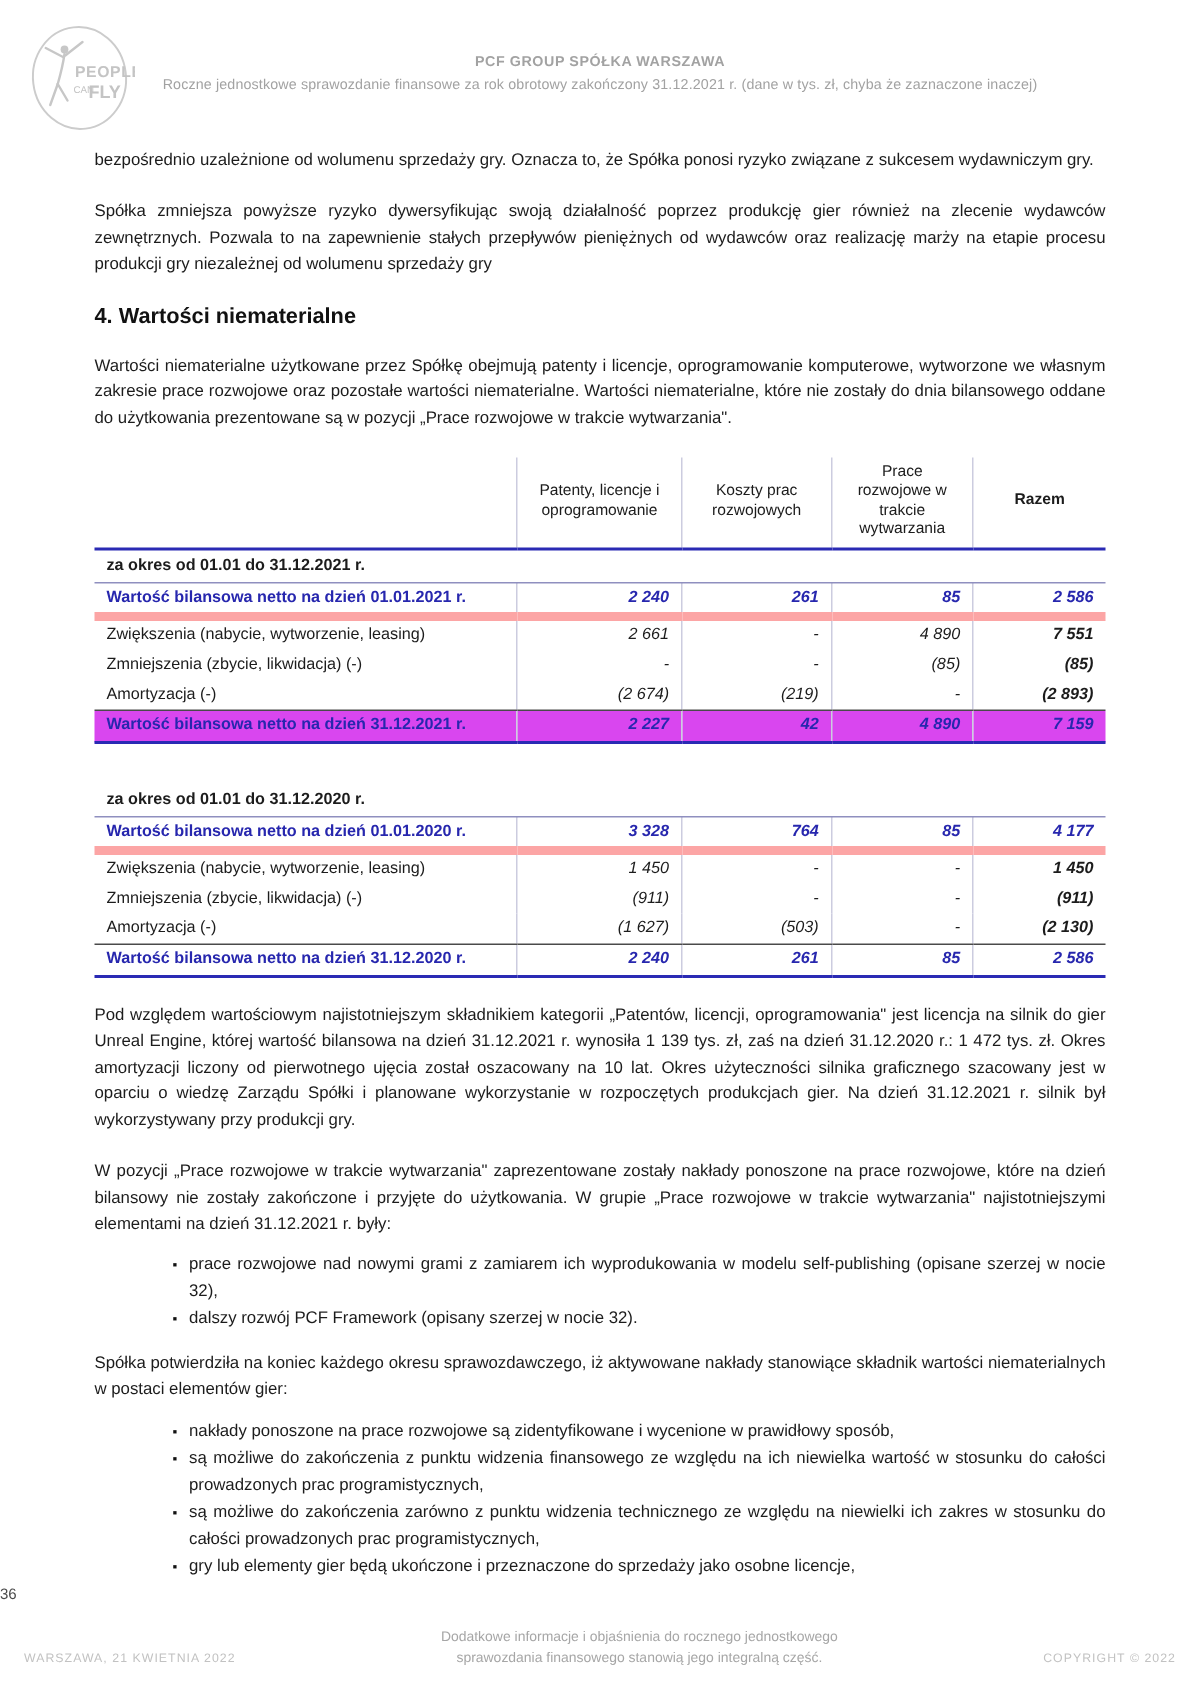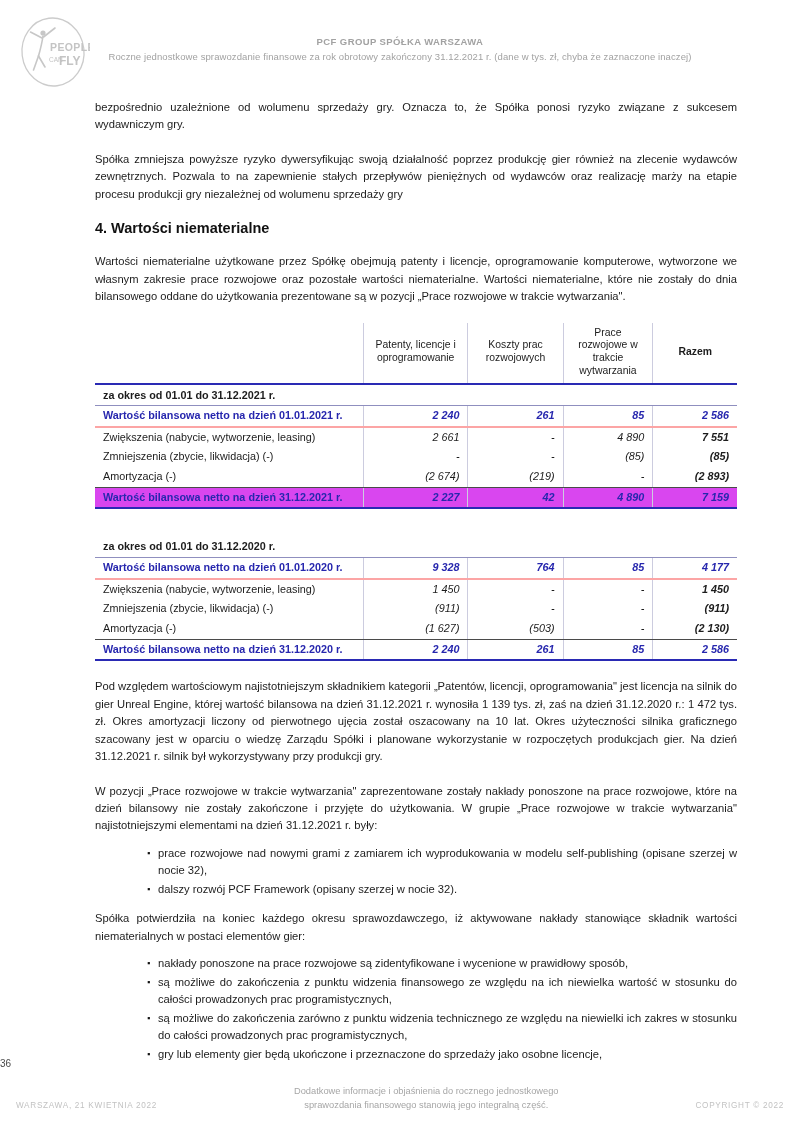--- a/index.html
+++ b/index.html
@@ -10,21 +10,21 @@
   }
 
   
   .doc-header { position:absolute; top:8px; left:0; right:0; height:90px; }
   .logo { position:absolute; left:16px; top:4px; }
   .header-text { text-align:center; padding-top:28px; color:#a2a2a2; }
   .header-company { font-size:9.5px; font-weight:700; letter-spacing:.4px; }
   .header-subtitle { font-size:9.5px; margin-top:4px; letter-spacing:.1px; }
 
   
-  .doc-main { position:absolute; top:99px; left:63px; right:63px;margin-left:32px; }
+  .doc-main { position:absolute; top:99px; left:63px; right:63px; }
   .body-p { font-size:11.2px; line-height:1.56; text-align:justify; margin:0 0 17px 0; }
   .section-title { font-size:14.5px; font-weight:700; margin:11px 0 17px 0; color:#111; }
 
   
   .tbl-wrap { margin:0 0 26px 0; }
   .fin-table { width:100%; border-collapse:collapse; font-size:10.8px; color:#1c1c1c; }
   .fin-table th, .fin-table td { padding:2px 6px; line-height:1.45; }
   .fin-table thead th {
     font-weight:400; font-size:10.4px; line-height:1.22; text-align:center;
     vertical-align:middle; padding:4px 2px 5px 2px;
@@ -36,21 +36,21 @@
   .fin-table thead th:nth-child(2) .thin { max-width:94px; }
   .fin-table thead th:nth-child(3) .thin { max-width:62px; }
   .fin-table thead th:nth-child(4) .thin { max-width:70px; }
   .fin-table thead th:nth-child(5) .thin { max-width:60px; }
 
   .fin-table td.lbl { text-align:left; padding-left:8px; }
   .fin-table td.num { text-align:right; border-left:1px solid #ccccdf; padding-right:8px;font-style:italic; }
   .fin-table td.num:last-child { font-weight:700; }
 
   .fin-table tr.row-period td { font-weight:700; border-bottom:1px solid #8f8fbf; padding-top:3px; }
-  .fin-table tr.row-opening td { color:#2727ae; font-weight:700; border-bottom:2px solid #fca5a5; }
+  .fin-table tr.row-opening td { color:#2727ae; font-weight:700; border-bottom:6px solid #fca5a5; }
   .fin-table tr.row-amort td   { border-bottom:1px solid #4a4a4a; }
   .fin-table tr.row-closing td { color:#2727ae; font-weight:700; border-bottom:2.5px solid #2a2ab4; }
   .fin-table tr.row-closing.hl td { background:#d946ef; }
 
   
   ul.bullets { list-style:none; margin:0 0 12px 0; padding:0 0 0 52px; }
   ul.bullets li {
     position:relative; font-size:11.2px; line-height:1.56; text-align:justify;
     padding-left:11px; margin:0 0 1px 0;
   }
@@ -173,21 +173,21 @@
             <col style="width: 14.8%;">
             <col style="width: 14%;">
             <col style="width: 13.1%;">
           </colgroup>
           <tbody>
             <tr class="row-period">
               <td class="lbl" colspan="5">za okres od 01.01 do 31.12.2020 r.</td>
             </tr>
             <tr class="row-opening">
               <td class="lbl">Wartość bilansowa netto na dzień 01.01.2020 r.</td>
-              <td class="num">9 328</td>
+              <td class="num">3 328</td>
               <td class="num">764</td>
               <td class="num">85</td>
               <td class="num">4 177</td>
             </tr>
             <tr class="row-normal">
               <td class="lbl">Zwiększenia (nabycie, wytworzenie, leasing)</td>
               <td class="num">1 450</td>
               <td class="num">-</td>
               <td class="num">-</td>
               <td class="num">1 450</td>

